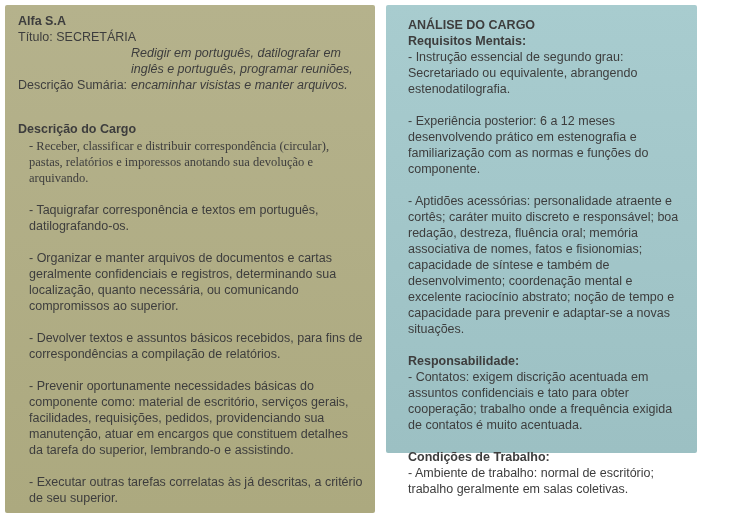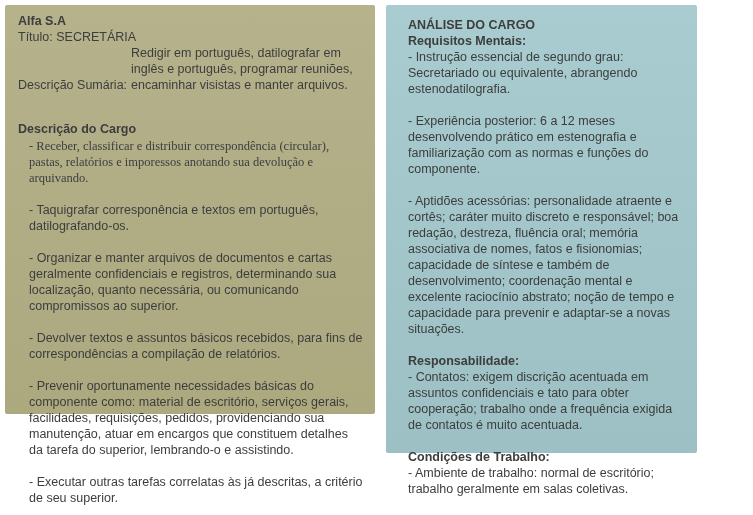--- a/index.html
+++ b/index.html
@@ -16,34 +16,34 @@
     background: #ffffff;
   }
   .panel {
     position: absolute;
     border-radius: 2px;
     font-size: 12.5px;
     line-height: 16px;
   }
   .panel-left {
     left: 5px; top: 5px;
-    width: 370px; height: 409px;
+    width: 370px; height: 508px;
     background: linear-gradient(180deg, #b5b28c 0%, #aca97f 100%);
     padding: 8px 12px 10px 13px;
   }
   .panel-right {
     left: 386px; top: 5px;
     width: 311px; height: 448px;
     background: linear-gradient(180deg, #a8cccf 0%, #9cc0c3 100%);
     padding: 12px 18px 12px 22px;
   }
   .bold { font-weight: 700; }
   .summary-row { display: flex; align-items: flex-end; }
   .summary-label { width: 113px; flex: 0 0 113px; }
-  .summary-text { flex: 1; }
+  .summary-text { flex: 1; font-style: italic; }
   .section-heading-left { font-weight: 700; margin-top: 28px; }
   .job-items p { margin-top: 16px; margin-left: 11px; }
   .job-items p:first-child { margin-top: 1px; font-family: Liberation Serif, serif; }
   .panel-right .section-heading { font-weight: 700; margin-top: 16px; }
   .panel-right .section-heading.first { margin-top: 0; }
   .panel-right p { margin-bottom: 16px; }
   .panel-right p.last-in-section { margin-bottom: 0; }
 </style>
 </head>
 <body>

